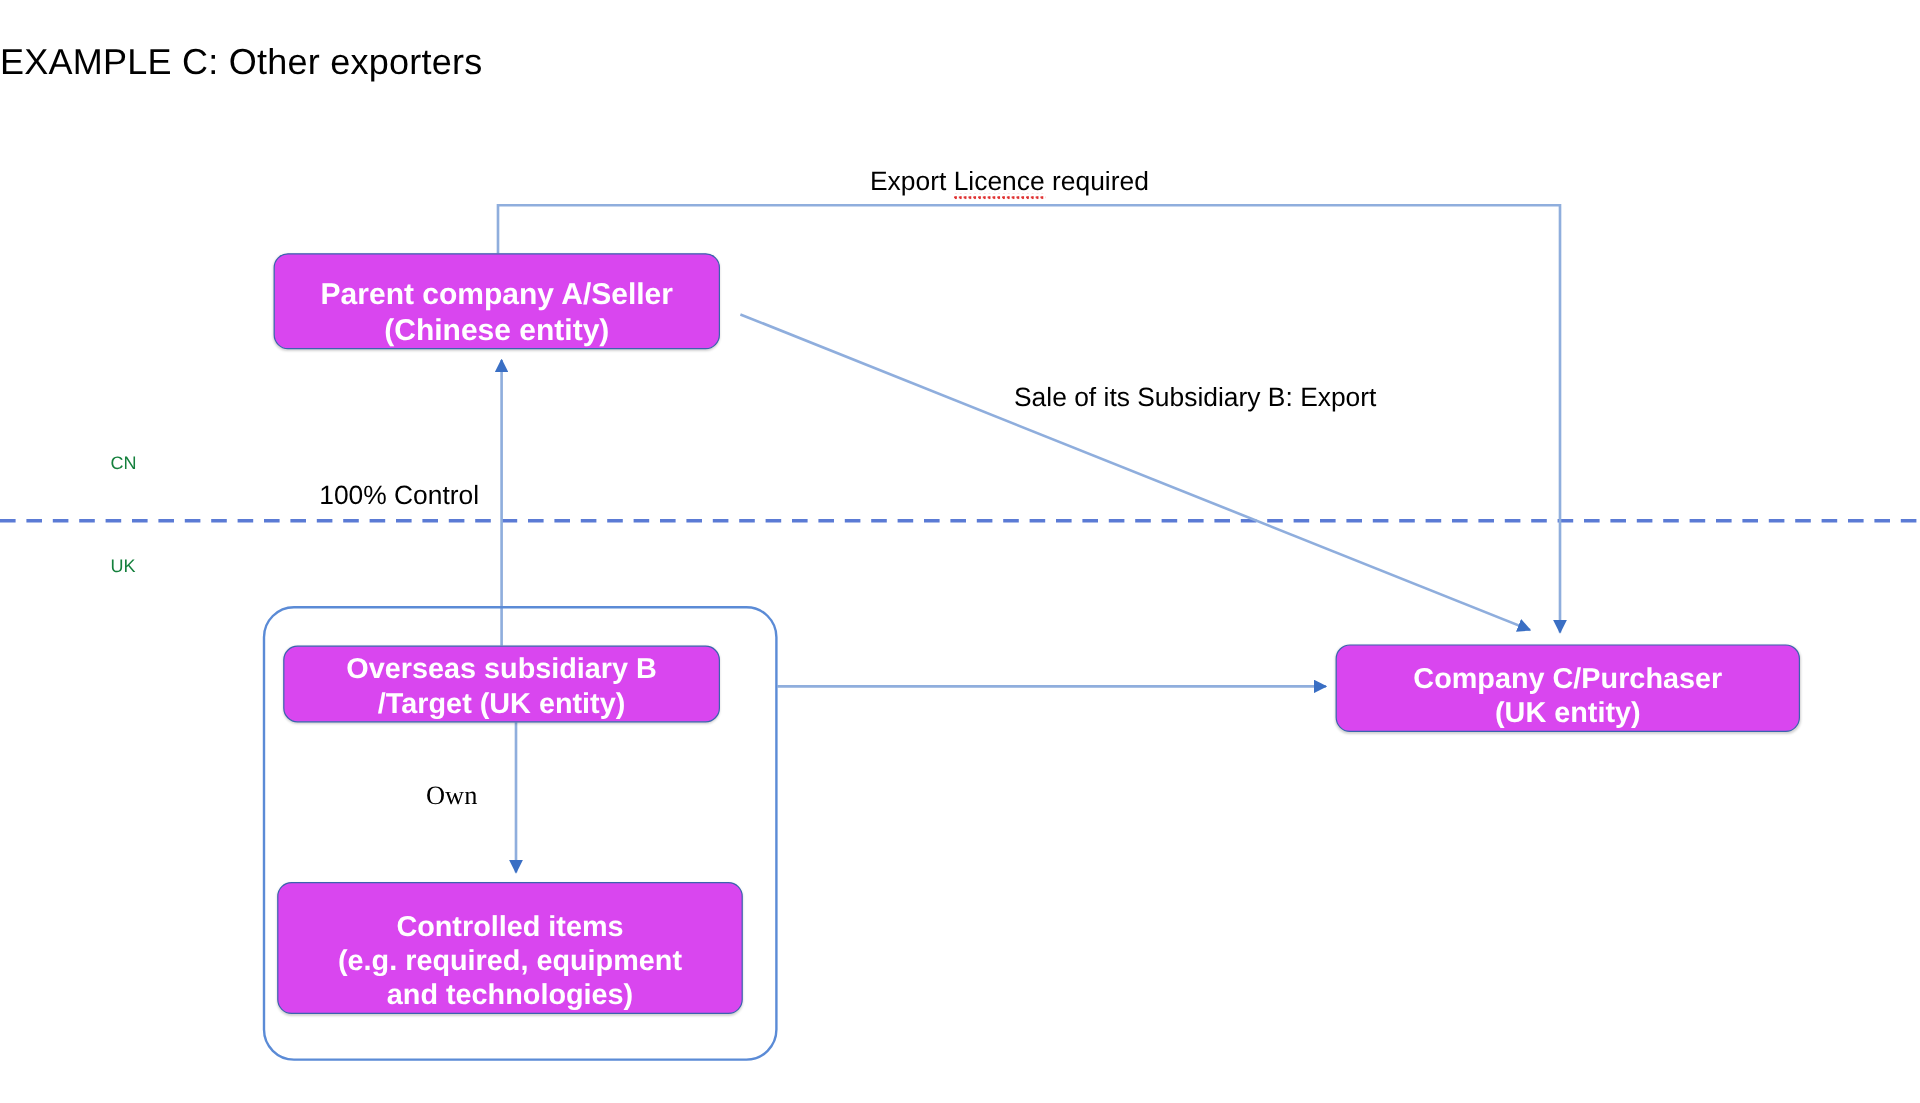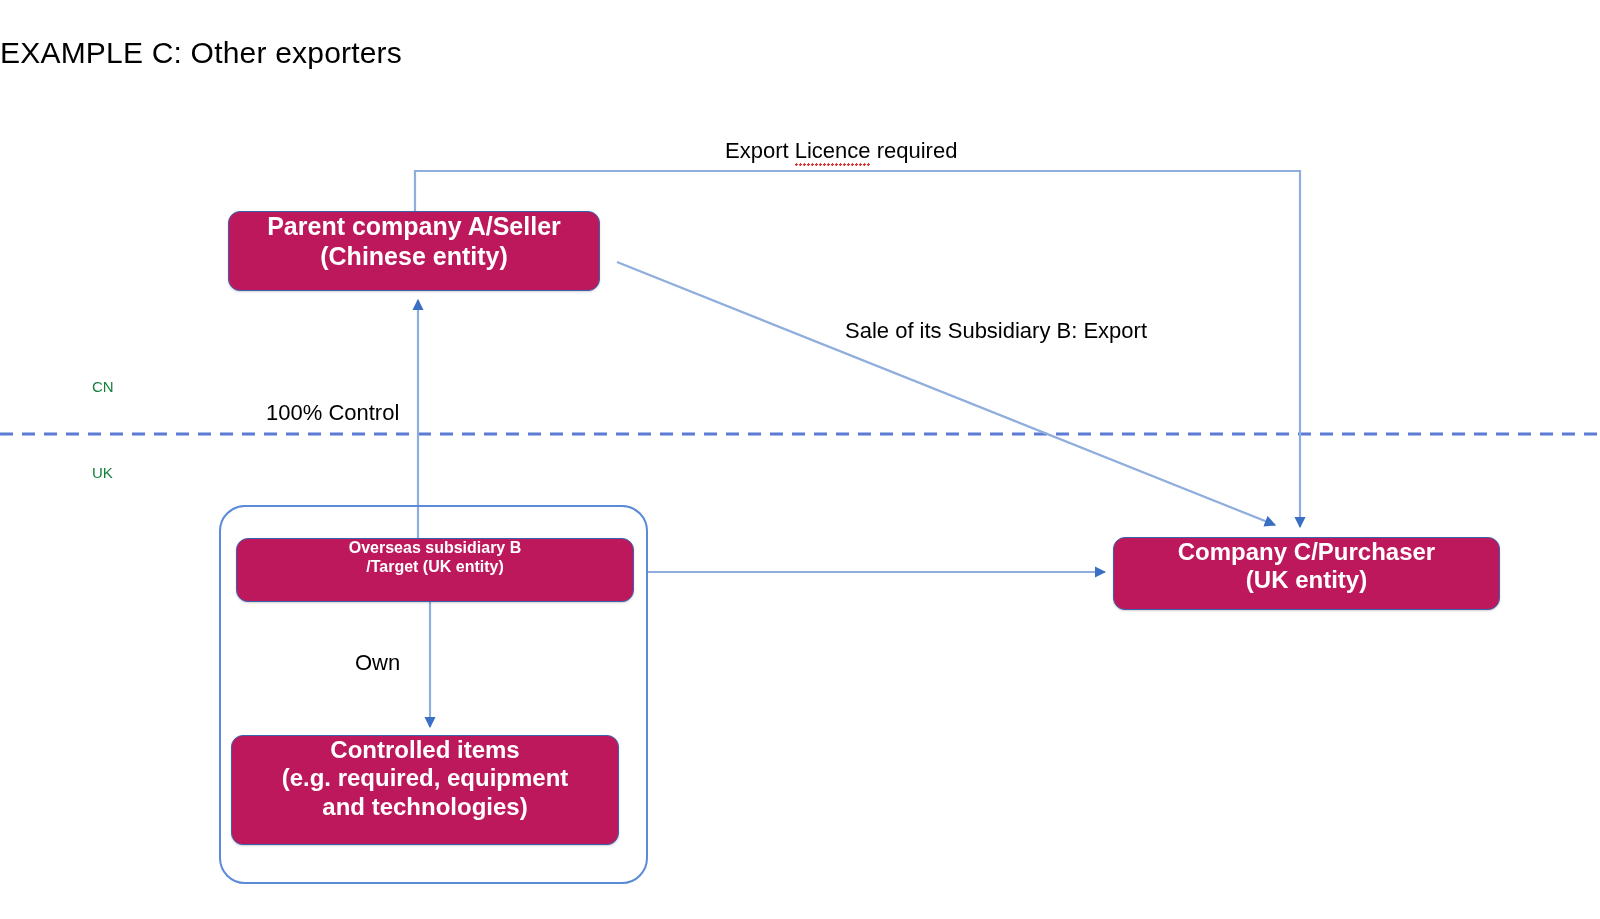--- a/index.html
+++ b/index.html
@@ -34,27 +34,27 @@
     top: 36px;
     width: 1600px;
     font-size: 30px;
     font-weight: normal;
     color: #000000;
     letter-spacing: 0.2px;
   }
 
   .node {
     position: absolute;
-    background: #be185d;
+    background: #d946ef;
     border: 1px solid #3A63AE;
     border-radius: 12px;
     color: #ffffff;
     font-weight: bold;
     display: flex;
-    align-items: flex-start;
+    align-items: flex-end;
     justify-content: center;
     text-align: center;
     line-height: 1.18;
     box-sizing: border-box;
     box-shadow: 0 1px 2px rgba(0,0,0,0.18);
   }
   .node .node-text {
     display: block;
     width: 100%;
     padding: 0 6px;
@@ -65,23 +65,23 @@
   #node-parent {
     left: 228px;
     top: 211px;
     width: 372px;
     height: 80px;
     font-size: 25px;
   }
   #node-subsidiary {
     left: 236px;
     top: 538px;
-    width: 398px;
+    width: 364px;
     height: 64px;
-    font-size: 16px;
+    font-size: 24px;
   }
   #node-items {
     left: 231px;
     top: 735px;
     width: 388px;
     height: 110px;
     font-size: 24px;
   }
   #node-purchaser {
     left: 1113px;
@@ -117,20 +117,21 @@
     left: 845px;
     top: 318px;
   }
   #label-control {
     left: 266px;
     top: 400px;
   }
   #label-own {
     left: 355px;
     top: 650px;
+    font-family: Liberation Serif, serif;
   }
 
   .spell {
     background-image: radial-gradient(circle at 1.4px 3.6px, #E03131 1.1px, transparent 1.4px);
     background-size: 4px 5px;
     background-repeat: repeat-x;
     background-position: 0 100%;
     padding-bottom: 3px;
   }
 

